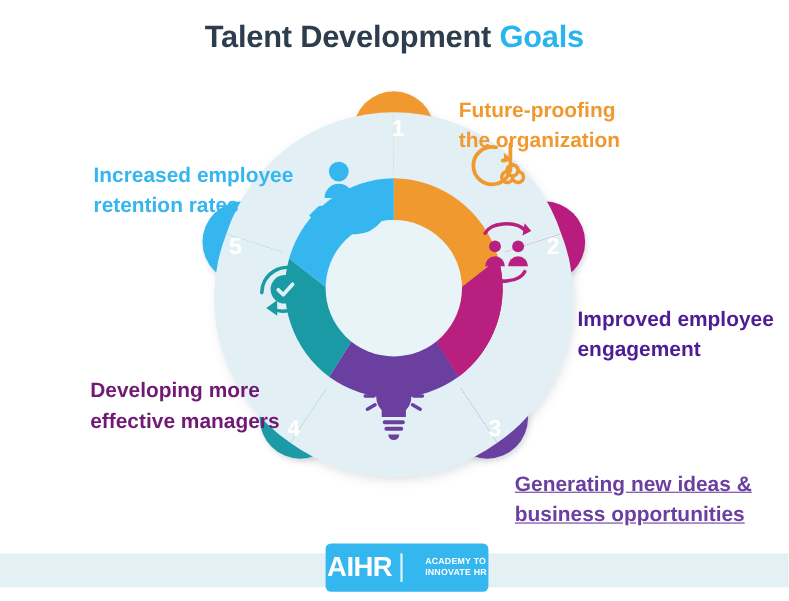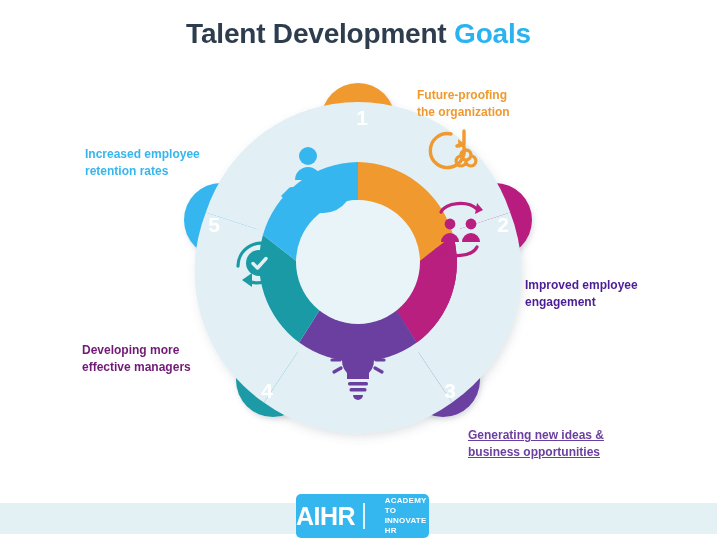--- a/index.html
+++ b/index.html
@@ -22,33 +22,33 @@
   #diagram svg{display:block;width:430px;height:380px;}
 
   .numtext{
     font-family:"Liberation Sans",sans-serif;
     font-size:21px;font-weight:bold;fill:#ffffff;
     text-anchor:middle;dominant-baseline:central;
   }
 
   
   .label{
-    position:absolute;font-size:12px;font-weight:bold;line-height:1.45;
+    position:absolute;font-size:19px;font-weight:bold;line-height:1.45;
     white-space:pre-line;
   }
   .lbl1{left:417px;top:87px;color:#f0992e;}
   .lbl2{left:525px;top:277px;color:#4c1d95;}
   .lbl3{left:468px;top:427px;color:#6b3fa0;text-decoration:underline;}
   .lbl4{left:82px;top:342px;color:#701a75;}
   .lbl5{left:85px;top:146px;color:#36b6ef;}
 
   
   .footband{position:absolute;left:0;top:503px;width:717px;height:31px;background:#e4f1f4;}
   .logo{
-    position:absolute;left:296px;top:494px;width:133px;height:44px;
+    position:absolute;left:296px;top:494px;width:148px;height:44px;
     background:#34b6ef;border-radius:5px;
     display:flex;align-items:center;justify-content:center;gap:0;
   }
   .logo-main{
     color:#ffffff;font-size:25px;font-weight:bold;letter-spacing:-.5px;
     padding-right:8px;line-height:1;
   }
   .logo-div{width:2px;height:26px;background:#ffffff;opacity:.85;}
   .logo-sub{
     color:#ffffff;font-size:8px;font-weight:bold;line-height:1.25;

